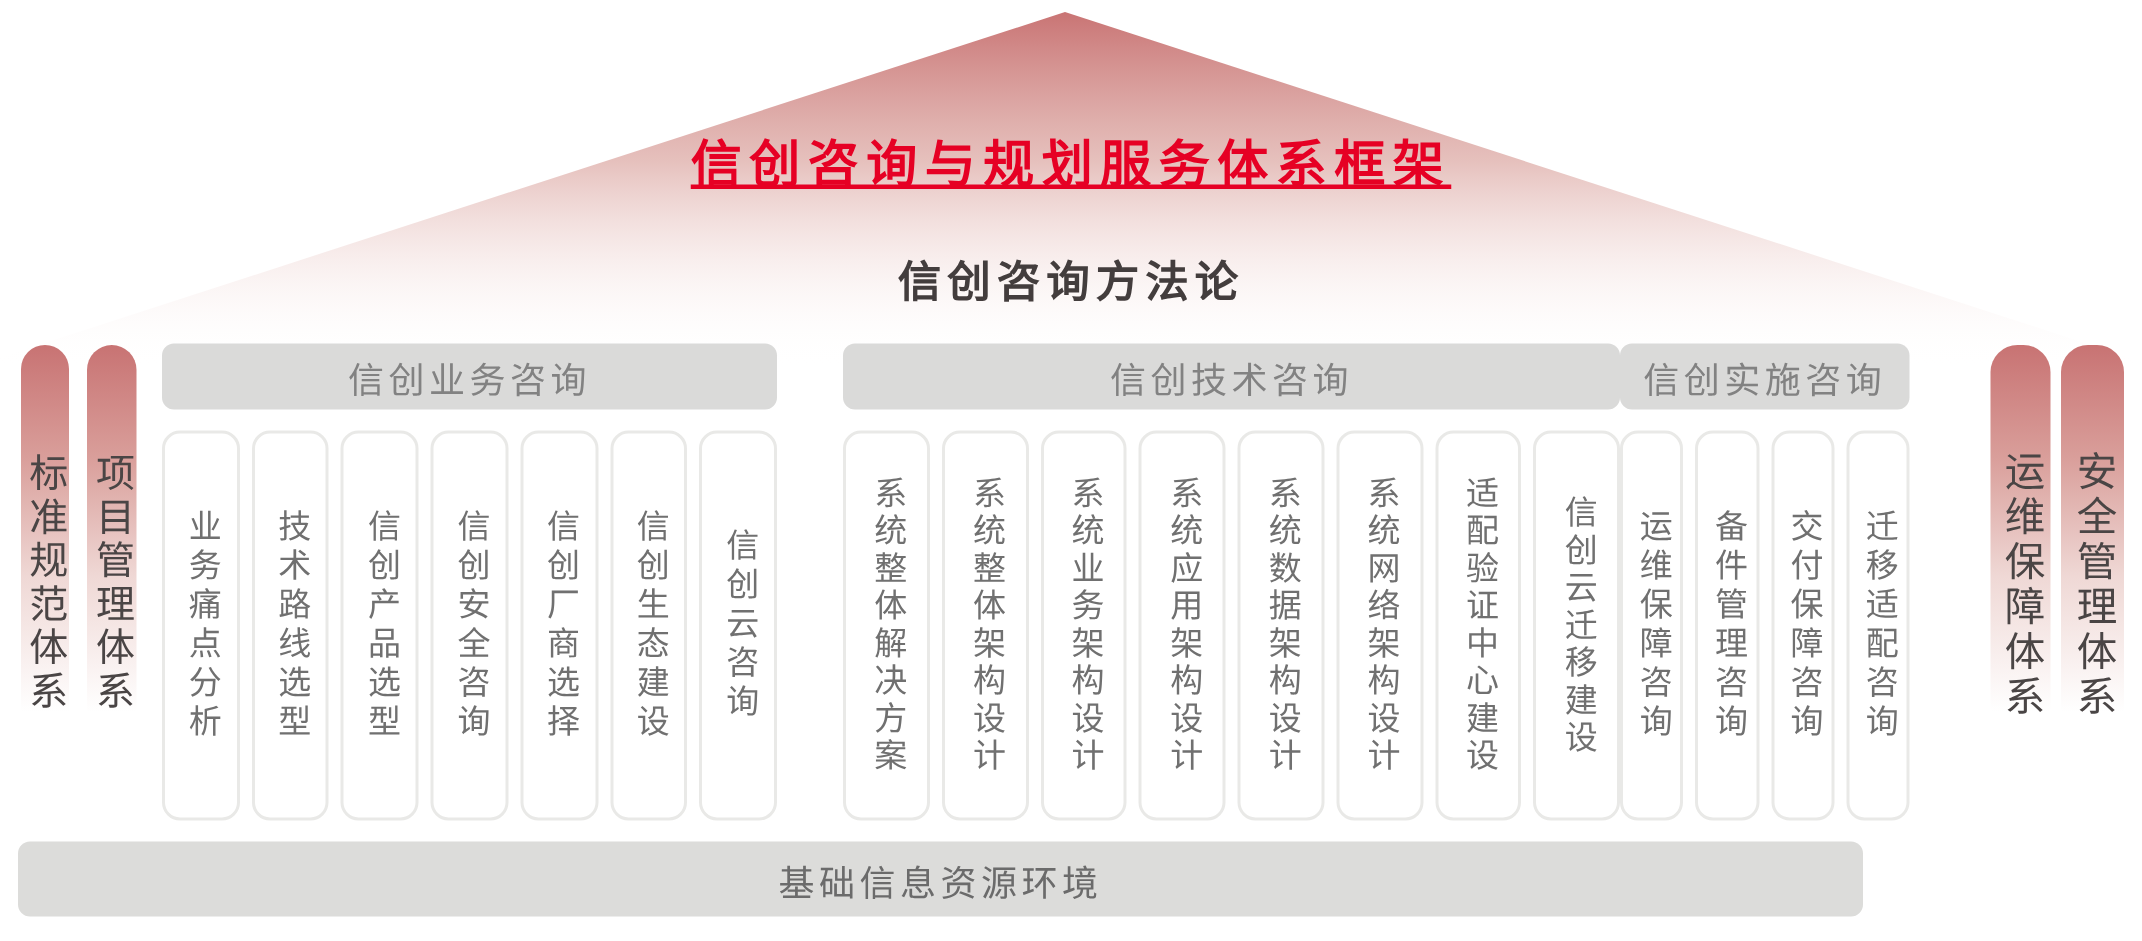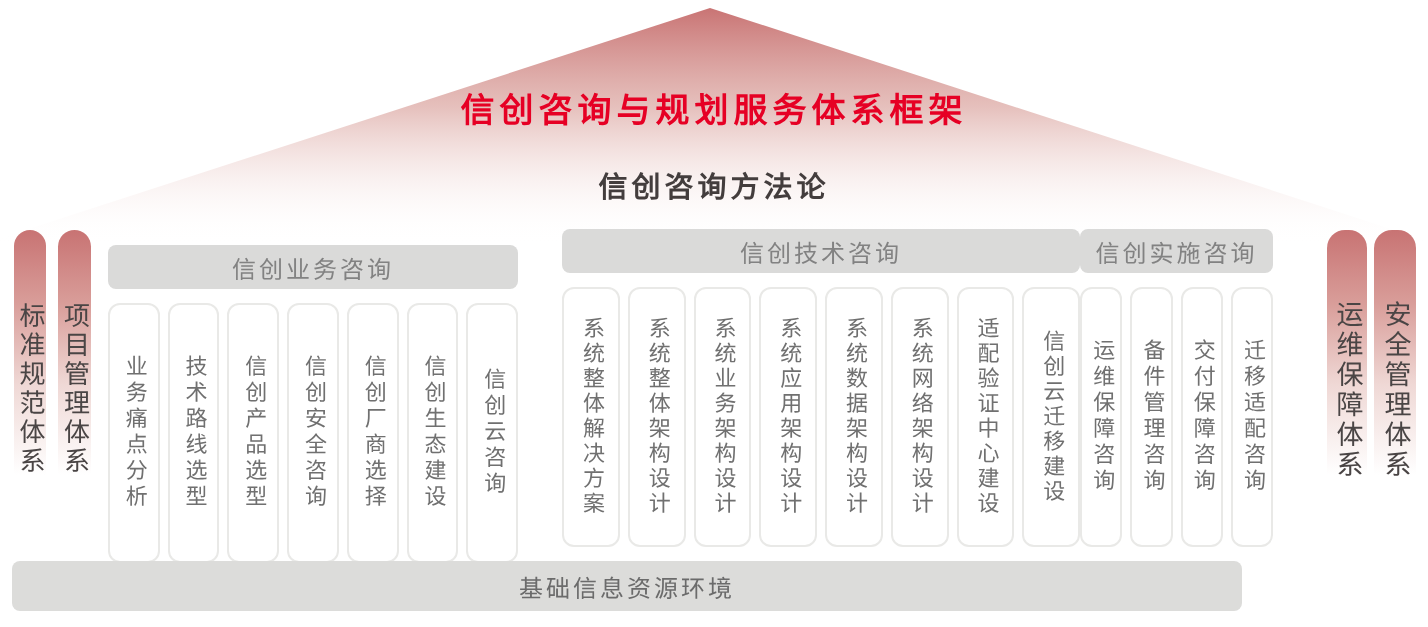--- a/index.html
+++ b/index.html
@@ -3,45 +3,45 @@
 <meta charset="utf-8">
 <style>
   html,body{margin:0;padding:0;background:#ffffff;}
   .stage{
     position:relative;width:1428px;height:627px;background:#ffffff;overflow:hidden;
     font-family:"Liberation Sans","DejaVu Sans",sans-serif;
   }
   .roof{position:absolute;top:0;left:0;}
   .title{
     position:absolute;top:93px;left:0;width:100%;text-align:center;
-    font-size:34px;font-weight:bold;color:#e60024;letter-spacing:5px;line-height:1;
+    font-size:34px;font-weight:bold;color:#e60024;letter-spacing:5px;line-height:1;text-decoration:underline;
   }
   .subtitle{
     position:absolute;top:175px;left:0;width:100%;text-align:center;
-    font-size:29px;font-weight:bold;color:#433d3d;letter-spacing:4px;line-height:1;font-family:Liberation Mono, monospace;
+    font-size:29px;font-weight:bold;color:#433d3d;letter-spacing:4px;line-height:1;
   }
   .vtext{
     writing-mode:vertical-rl;text-orientation:upright;
     white-space:nowrap;line-height:1;
   }
   
   .pill{
     position:absolute;top:230px;height:266px;border-radius:18px;
     background:linear-gradient(180deg,#c87373 0%,#d99e9a 28%,#efd8d5 58%,rgba(255,255,255,0) 92%);
     display:flex;justify-content:center;align-items:flex-start;
   }
   .pill-label{margin-top:72px;font-size:26px;color:#4a4545;letter-spacing:3px;}
   .pill-l1{left:14px;width:32px;}
   .pill-l2{left:58px;width:33px;}
   .pill-r1{left:1327px;width:40px;}
   .pill-r2{left:1374px;width:42px;}
   .pill-r1 .pill-label,.pill-r2 .pill-label{font-size:27px;margin-top:70px;}
   
   .group{position:absolute;top:229px;}
-  .g1{left:108px;width:410px;margin-top:16px;}
+  .g1{left:108px;width:410px;}
   .g2{left:562px;width:518px;}
   .g3{left:1080px;width:193px;}
   .group-header{
     height:44px;border-radius:8px;background:#dadad9;
     display:flex;align-items:center;justify-content:center;
     font-size:24px;color:#828282;letter-spacing:3px;
   }
   .cards{display:flex;gap:8px;margin-top:14px;height:260px;}
   .card{
     flex:1;background:#ffffff;border:2px solid #e9e9e7;border-radius:12px;

